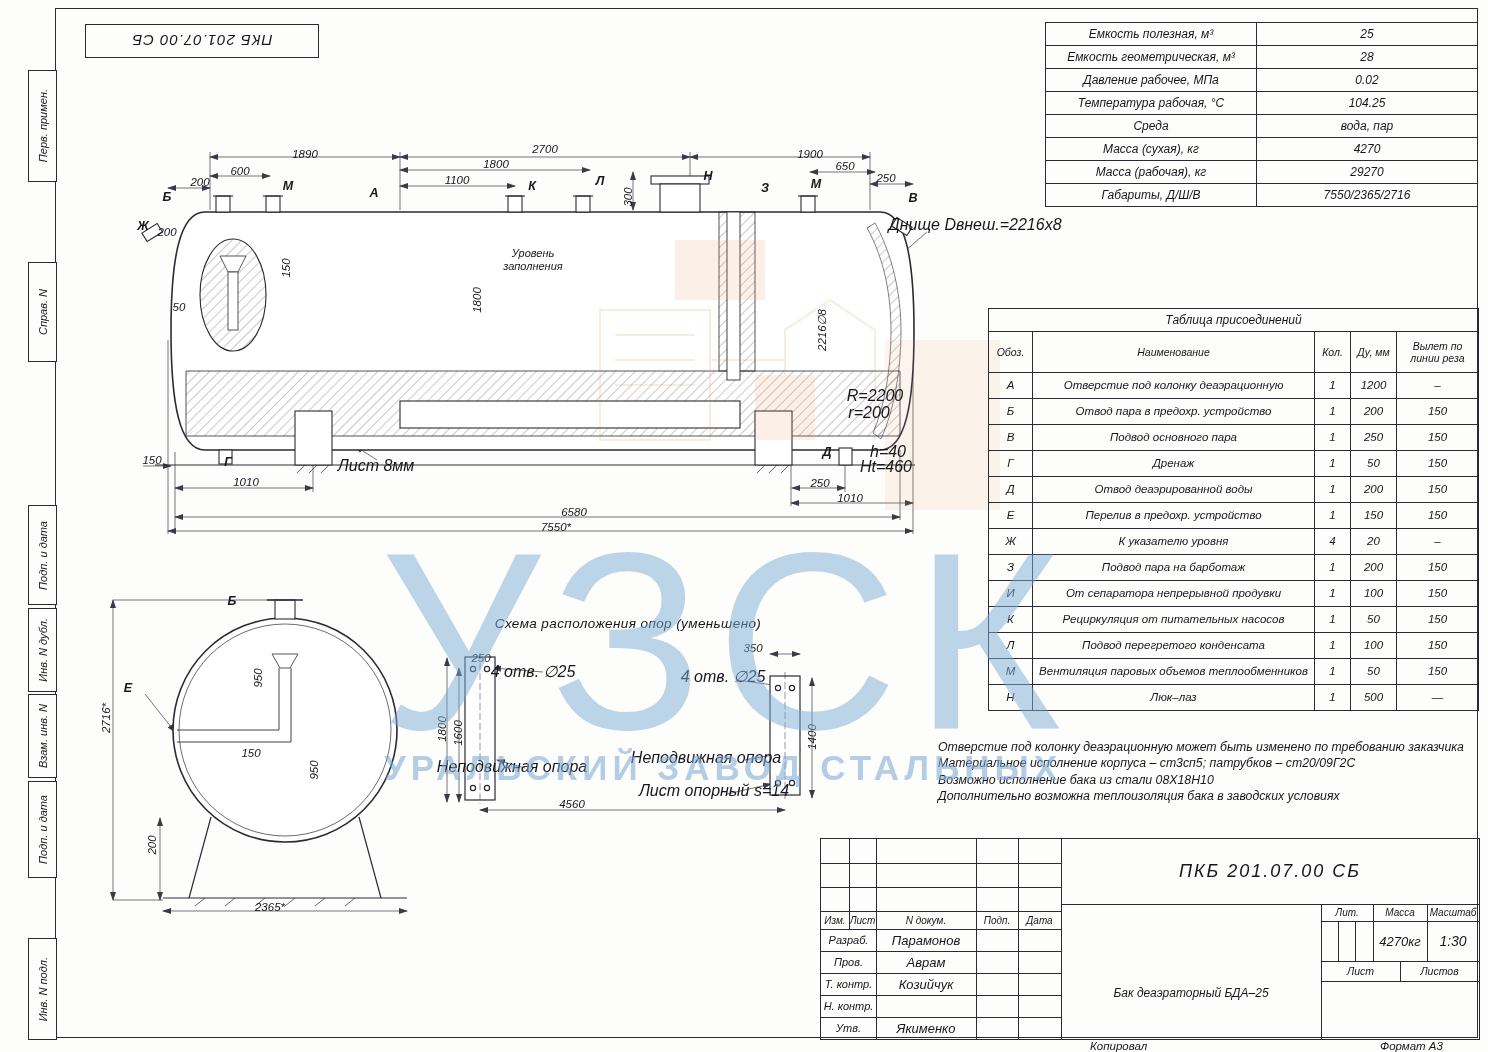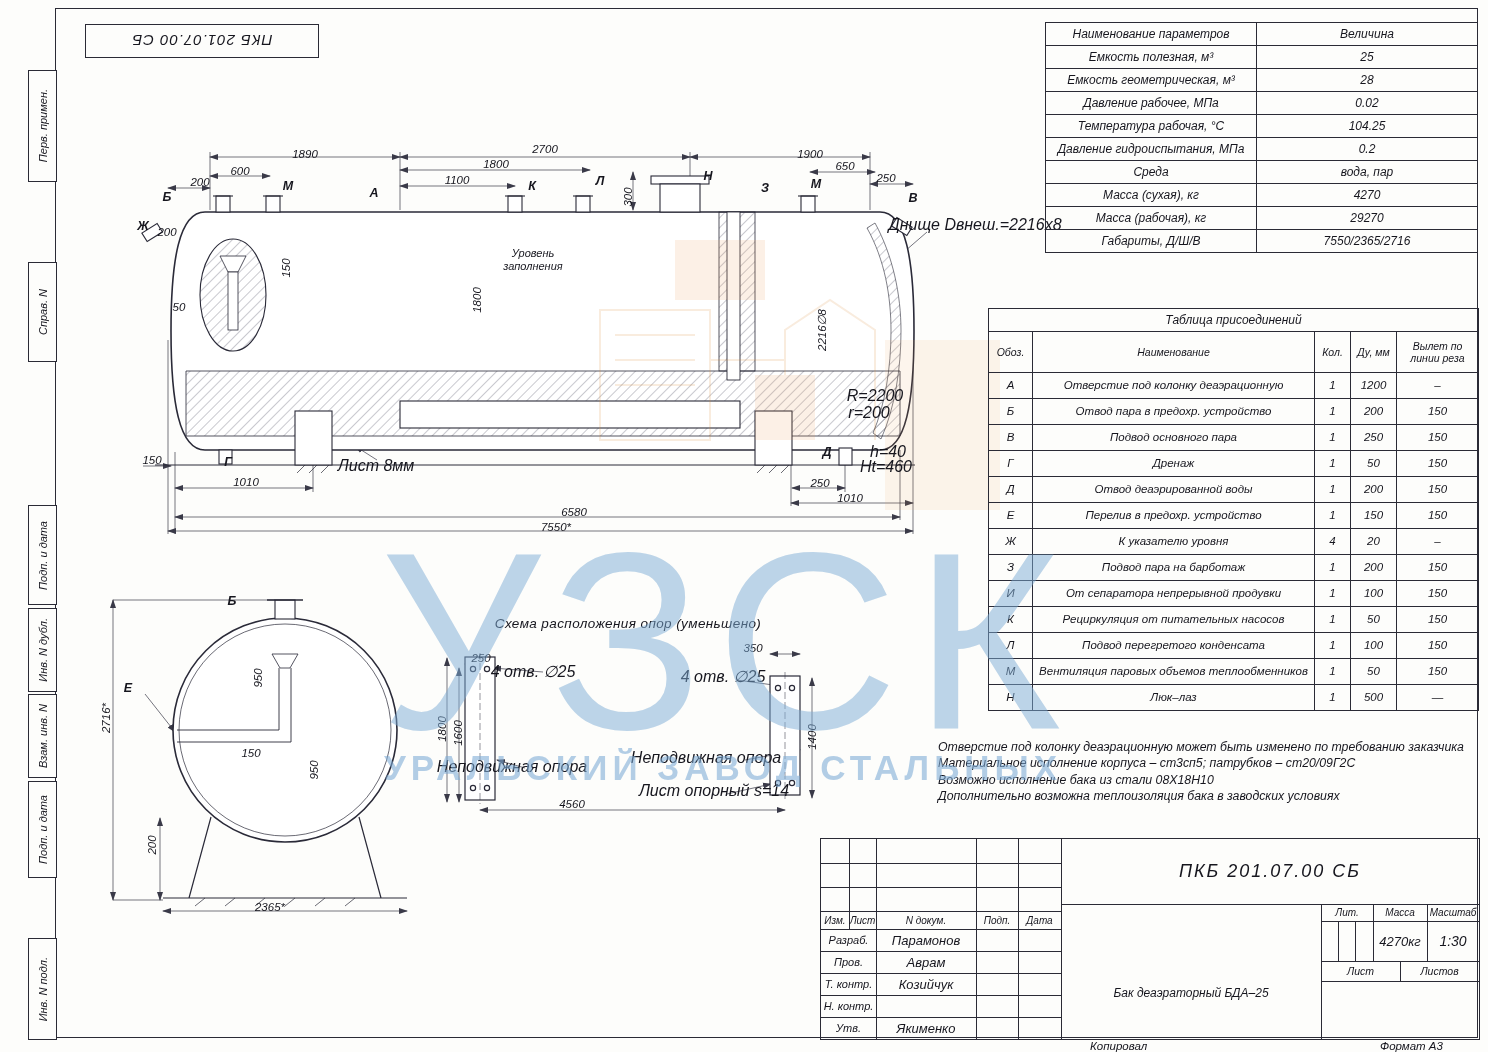--- a/index.html
+++ b/index.html
@@ -301,42 +301,34 @@
     <div class="mk" style="left:816px;top:184px;">М</div>
     <div class="mk" style="left:913px;top:198px;">В</div>
     <div class="mk" style="left:228px;top:462px;">Г</div>
     <div class="mk" style="left:827px;top:452px;">Д</div>
     <div class="mk" style="left:232px;top:601px;">Б</div>
     <div class="mk" style="left:128px;top:688px;">Е</div>
   </div>
 
   <div class="tech">
     <div class="tt-row">
-      <div>Наименование параметров</div>
-      <div>Величина</div>
-    </div>
-    <div class="tt-row">
         <div>Емкость полезная, м³</div>
         <div>25</div>
       </div>
     <div class="tt-row">
         <div>Емкость геометрическая, м³</div>
         <div>28</div>
       </div>
     <div class="tt-row">
         <div>Давление рабочее, МПа</div>
         <div>0.02</div>
       </div>
     <div class="tt-row">
         <div>Температура рабочая, °С</div>
         <div>104.25</div>
-      </div>
-    <div class="tt-row">
-        <div>Давление гидроиспытания, МПа</div>
-        <div>0.2</div>
       </div>
     <div class="tt-row">
         <div>Среда</div>
         <div>вода, пар</div>
       </div>
     <div class="tt-row">
         <div>Масса (сухая), кг</div>
         <div>4270</div>
       </div>
     <div class="tt-row">

